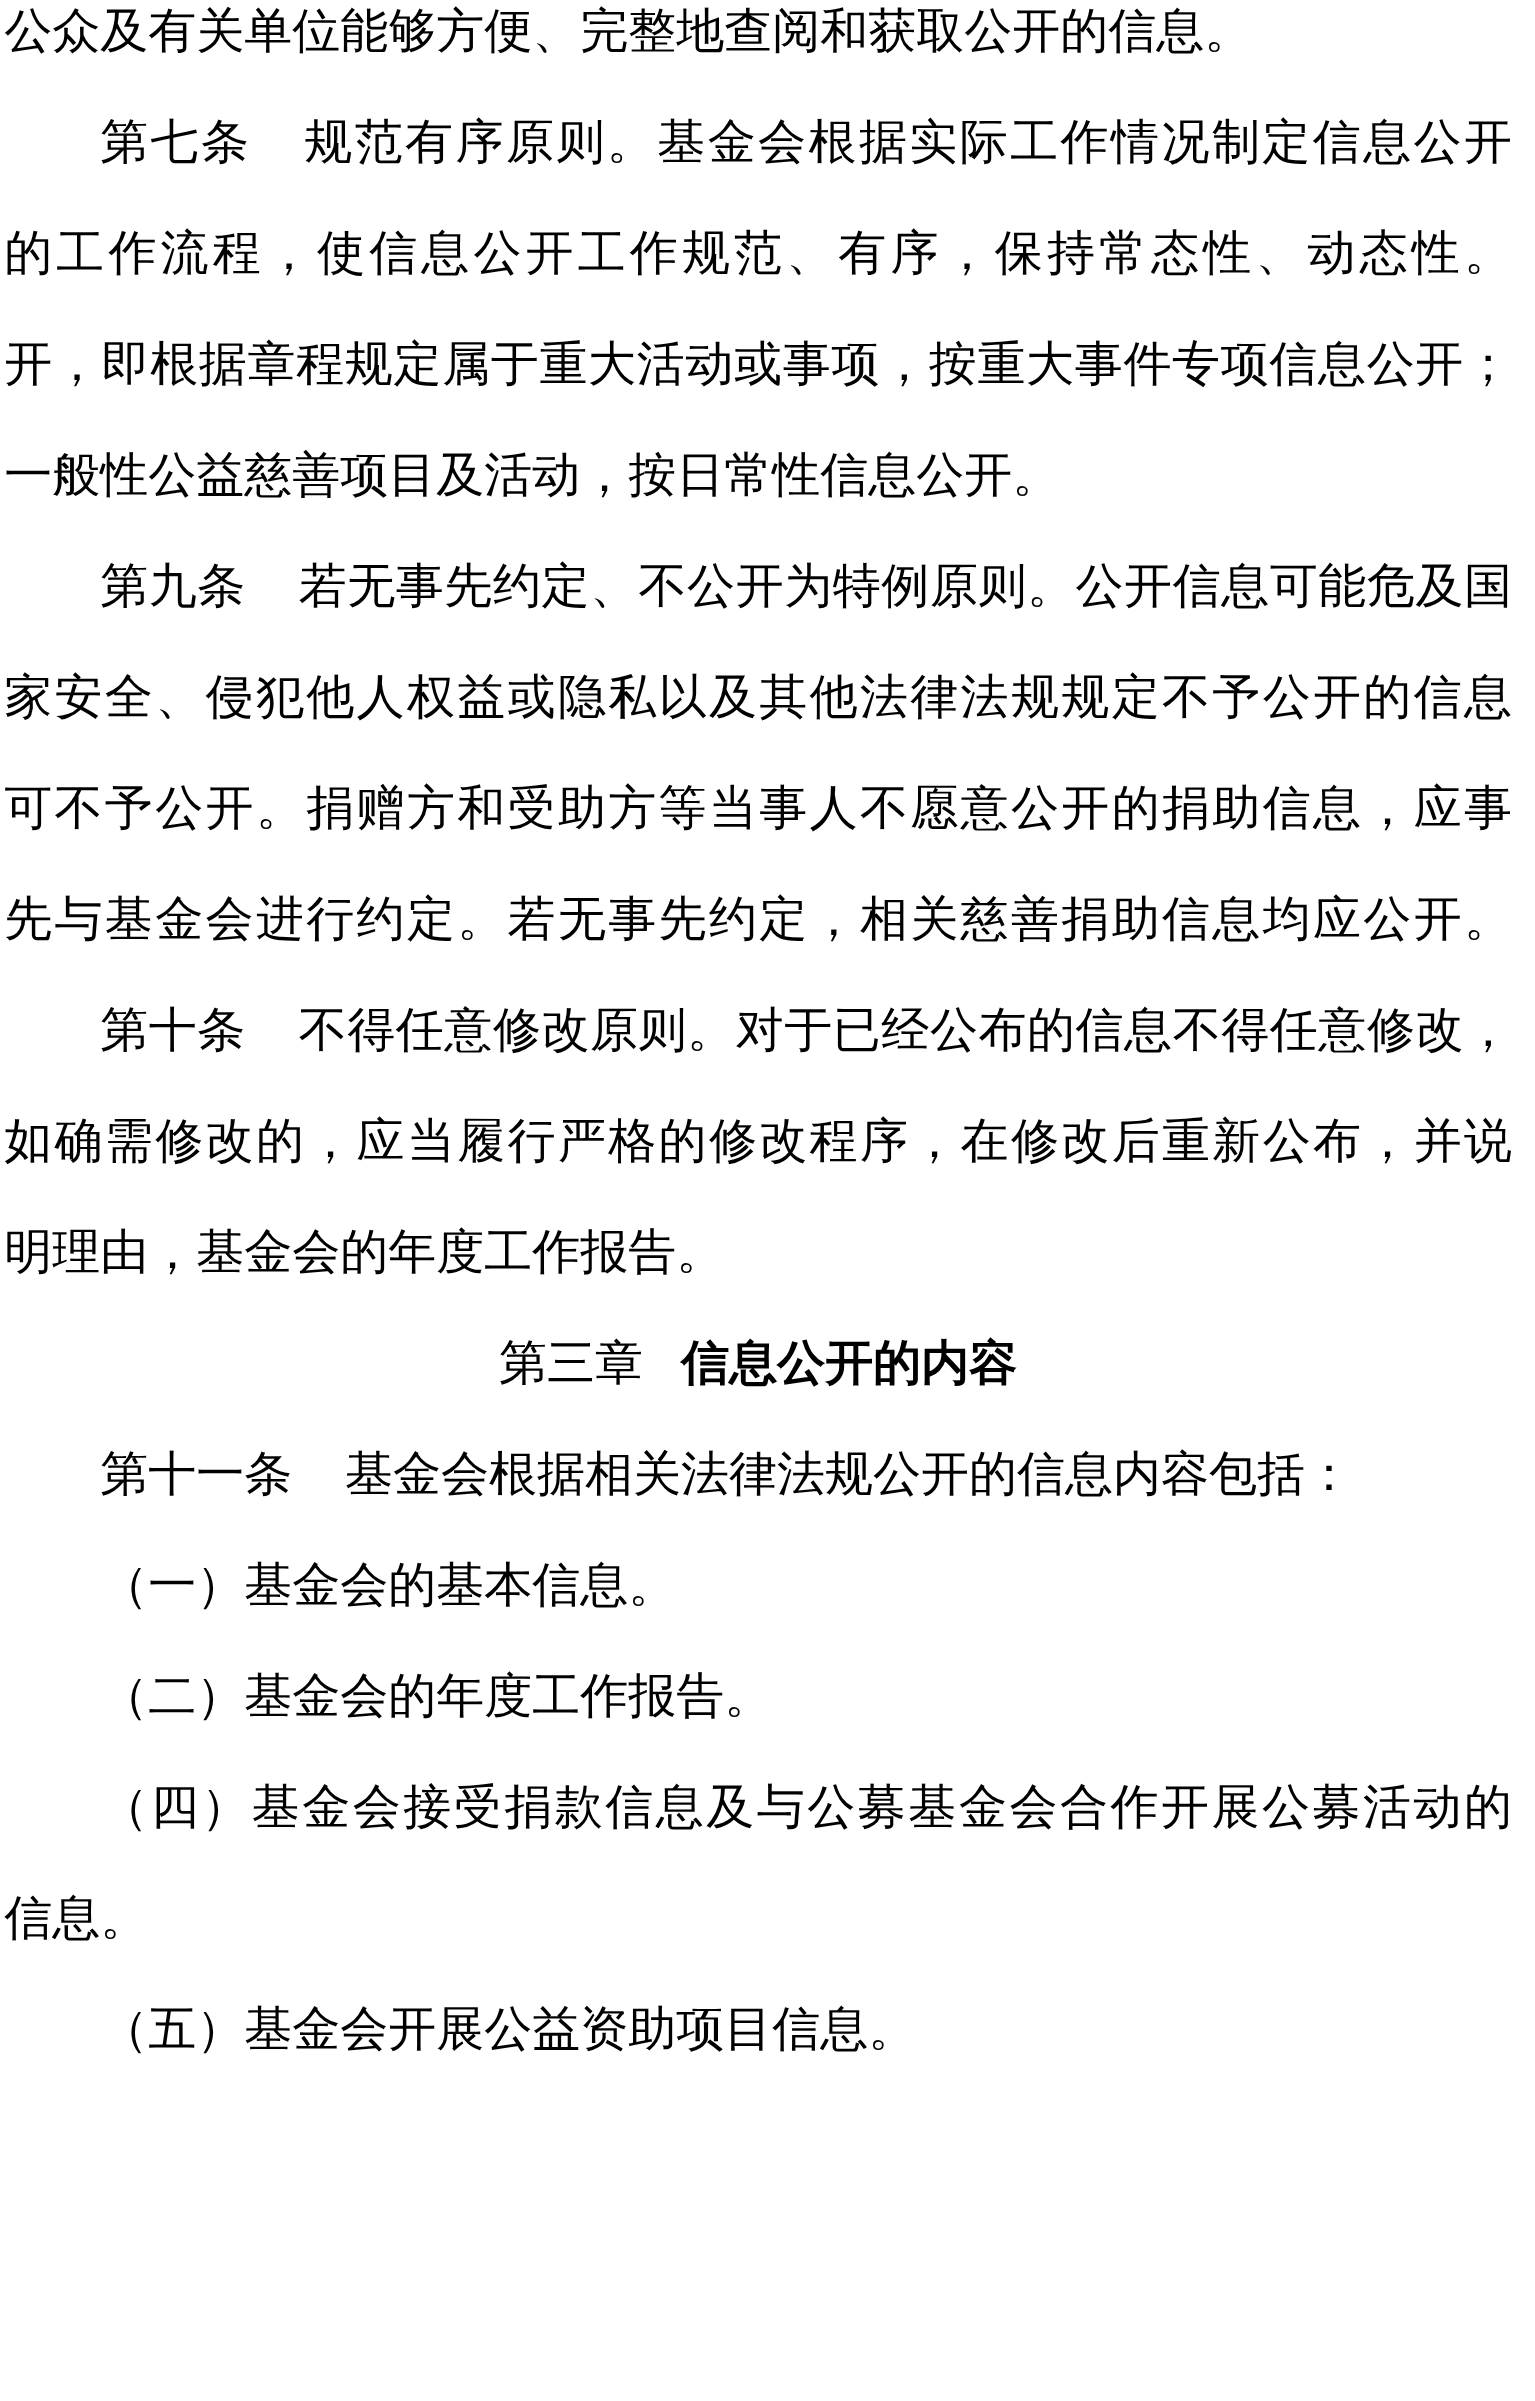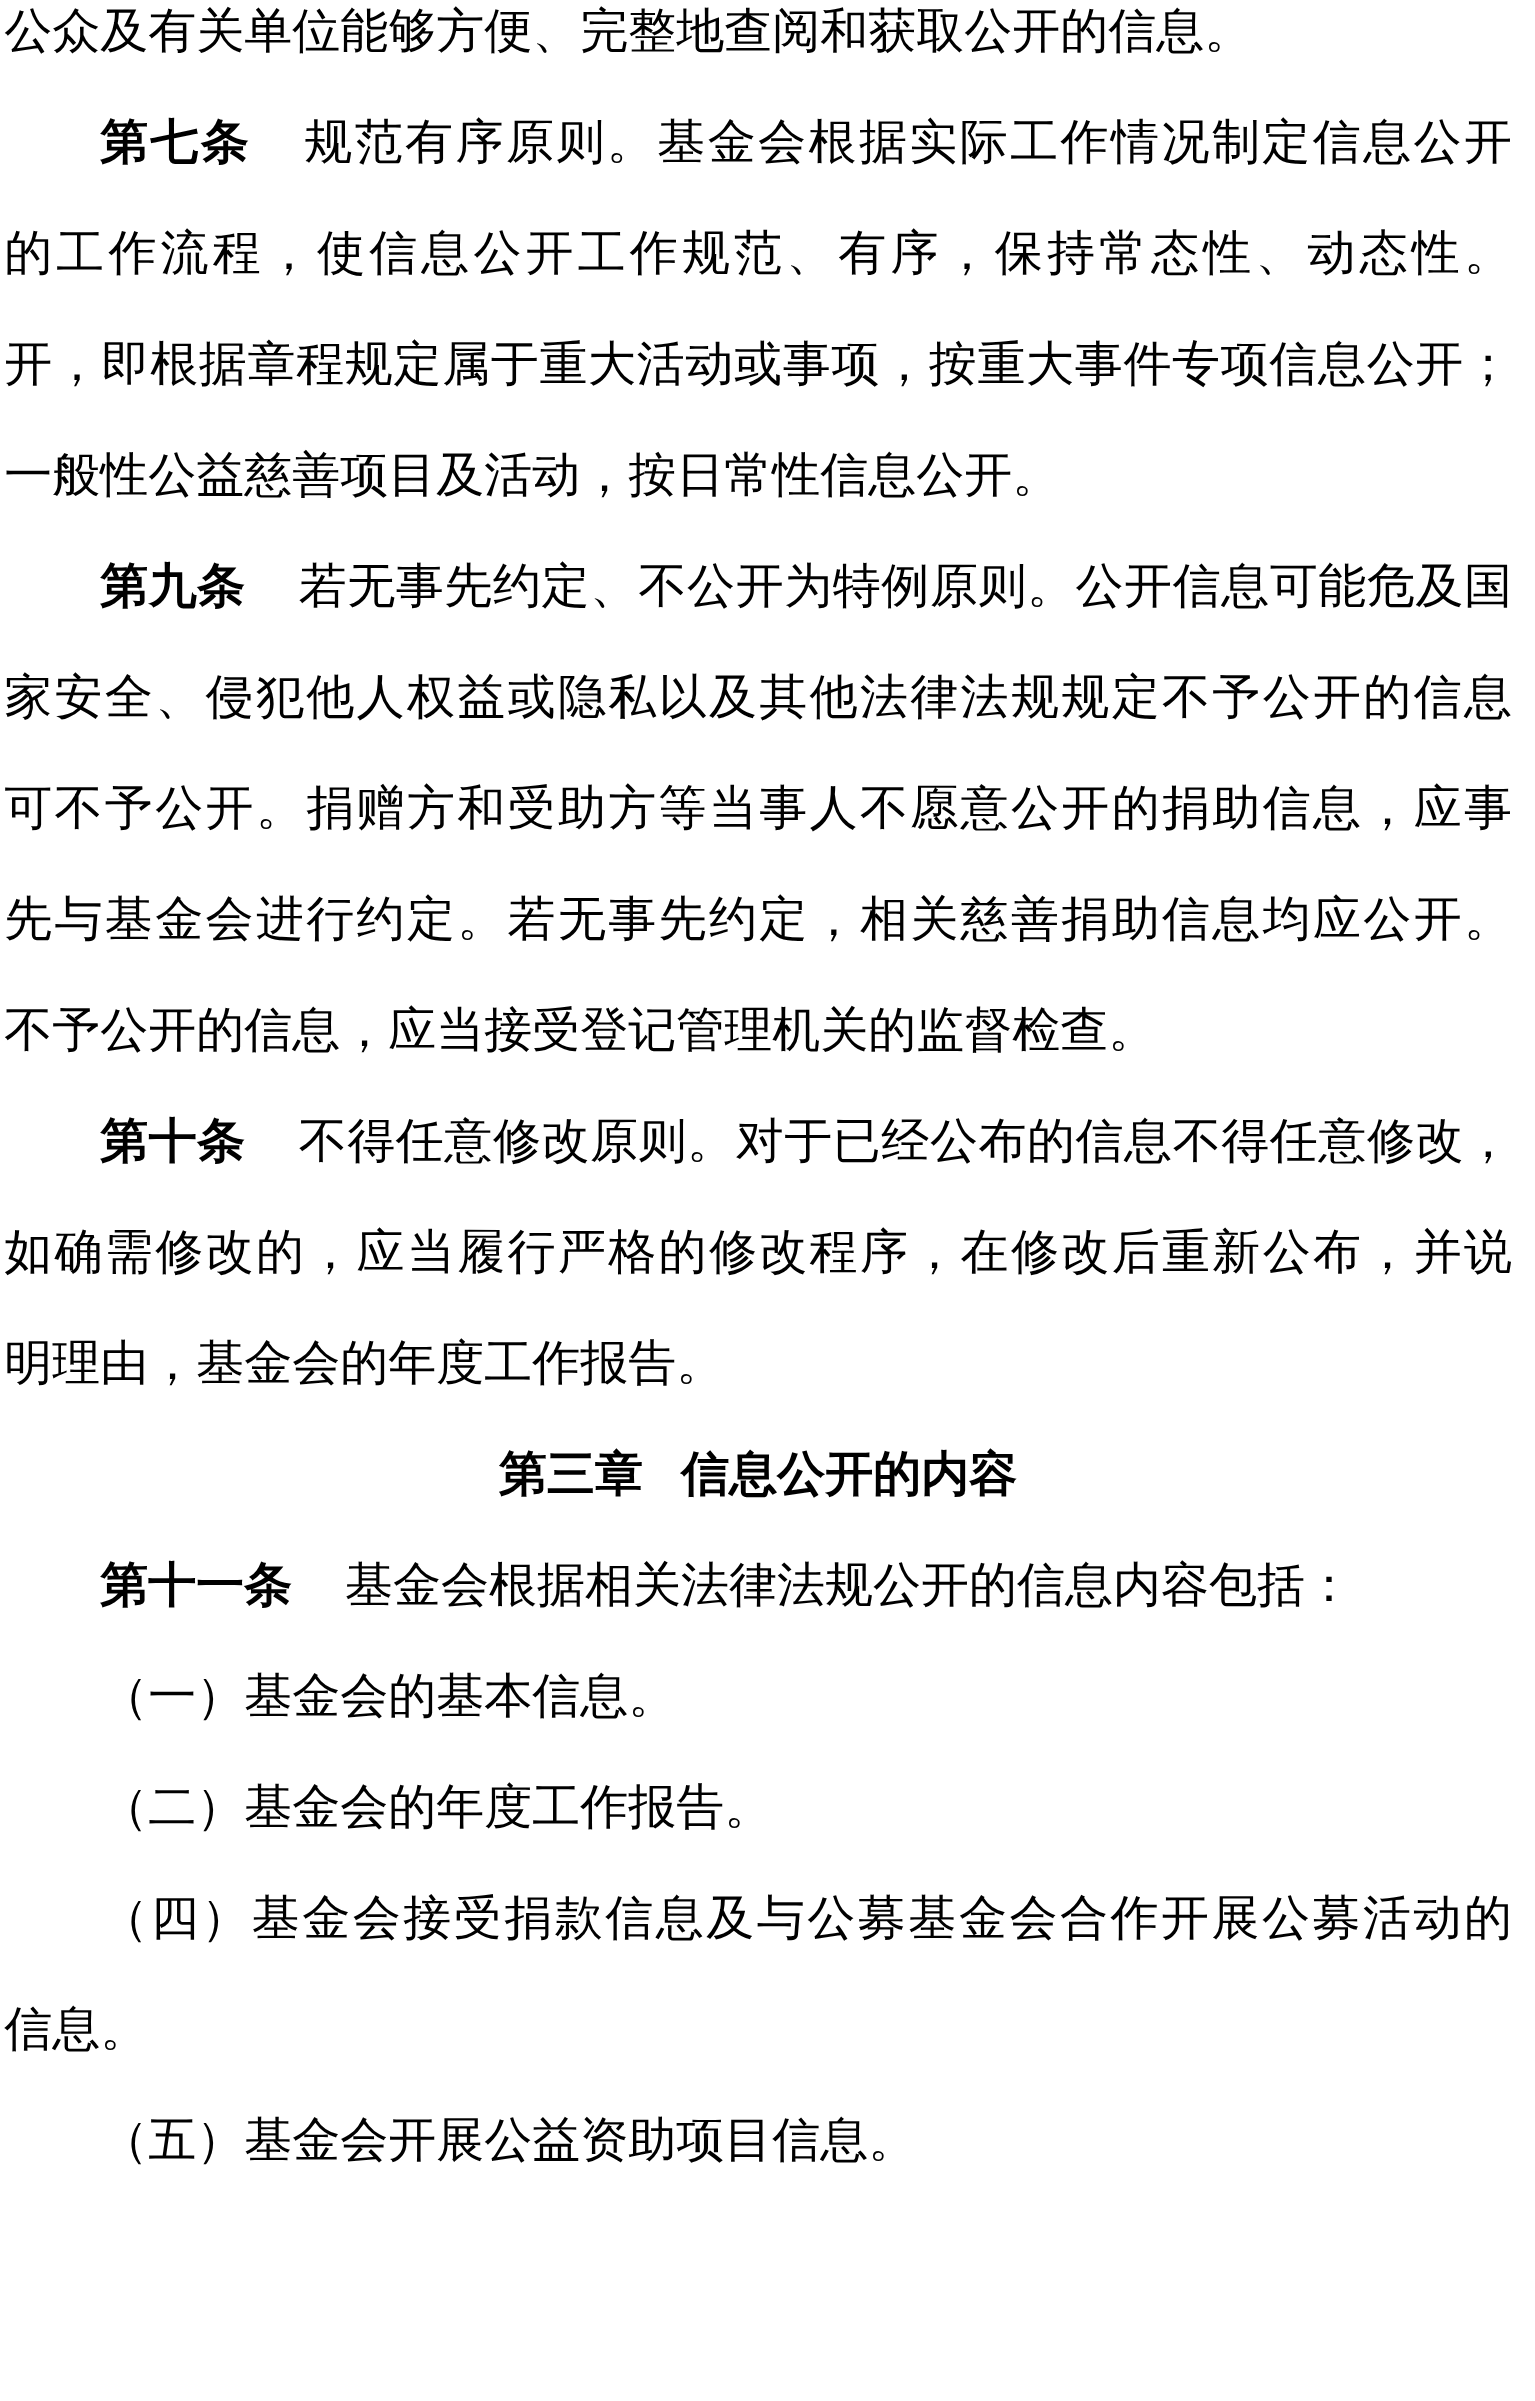--- a/index.html
+++ b/index.html
@@ -28,21 +28,21 @@
   .line.justify {
     white-space: normal;
     text-align: justify;
     text-align-last: justify;
     text-justify: inter-character;
   }
   .line.indent {
     text-indent: 2em;
   }
   .lead {
-    font-weight: 700;
+    font-weight: 400;
     margin-right: 1.1em;
   }
   .chapter {
     text-align: center;
     text-indent: 0;
     font-weight: 700;
   }
   .chapter .lead {
     margin-right: 0.8em;
   }
@@ -64,21 +64,20 @@
   <div class="line"><span>一般性公益慈善项目及活动，按日常性信息公开。</span></div>
 
   <div class="line indent justify"><span class="lead">第九条</span><span>若无事先约定、不公开为特例原则。公开信息可能危及国</span></div>
 
   <div class="line justify"><span>家安全、侵犯他人权益或隐私以及其他法律法规规定不予公开的信息</span></div>
 
   <div class="line justify"><span>可不予公开。捐赠方和受助方等当事人不愿意公开的捐助信息，应事</span></div>
 
   <div class="line justify"><span>先与基金会进行约定。若无事先约定，相关慈善捐助信息均应公开。</span></div>
 
-  <div class="line"><span>不予公开的信息，应当接受登记管理机关的监督检查。</span></div>
 
   <div class="line indent justify"><span class="lead">第十条</span><span>不得任意修改原则。对于已经公布的信息不得任意修改，</span></div>
 
   <div class="line justify"><span>如确需修改的，应当履行严格的修改程序，在修改后重新公布，并说</span></div>
 
   <div class="line"><span>明理由，基金会的年度工作报告。</span></div>
 
   <div class="line chapter"><span class="lead">第三章</span><span>信息公开的内容</span></div>
 
   <div class="line indent"><span class="lead">第十一条</span><span>基金会根据相关法律法规公开的信息内容包括：</span></div>

